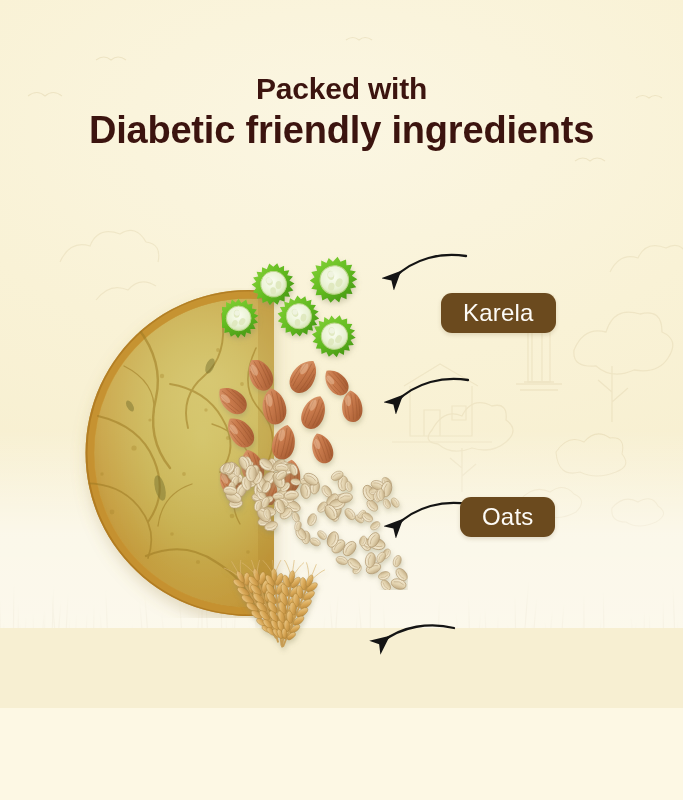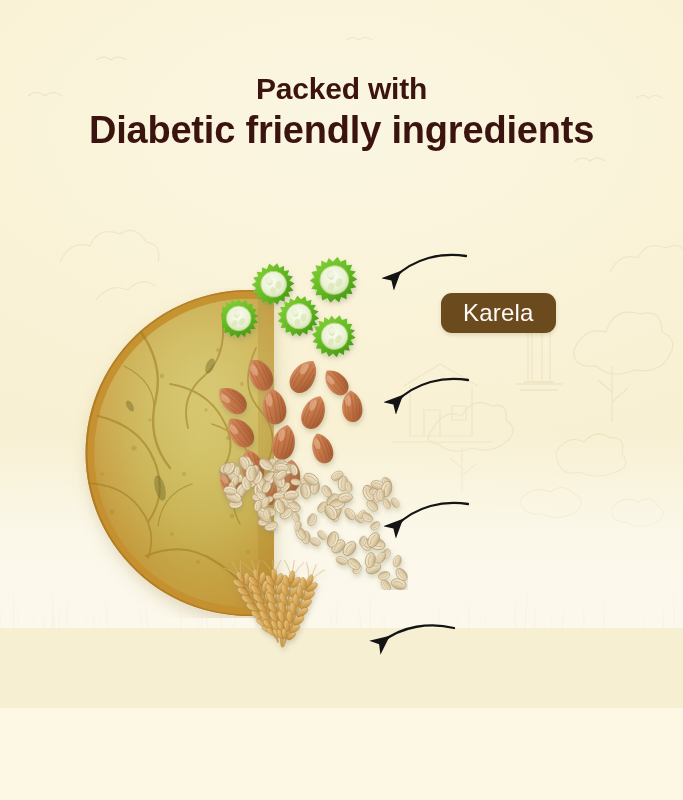--- a/index.html
+++ b/index.html
@@ -687,14 +687,17 @@
     <path d="M86,10 C62,6 34,12 14,32" fill="none" stroke="#141414" stroke-width="2.3" stroke-linecap="round" marker-end="url(#ah)"></path>
   </svg>
 
   <svg class="arrow" style="left:368px; top:612px; width:92px; height:52px;" viewBox="0 0 92 52">
     <path d="M86,16 C62,10 34,14 14,30" fill="none" stroke="#141414" stroke-width="2.3" stroke-linecap="round" marker-end="url(#ah)"></path>
   </svg>
 
   <div class="pill karela">
     <span>Karela</span>
   </div>
+  <div class="pill oats">
+    <span>Oats</span>
+  </div>
 
 </div>
 
 </body></html>

